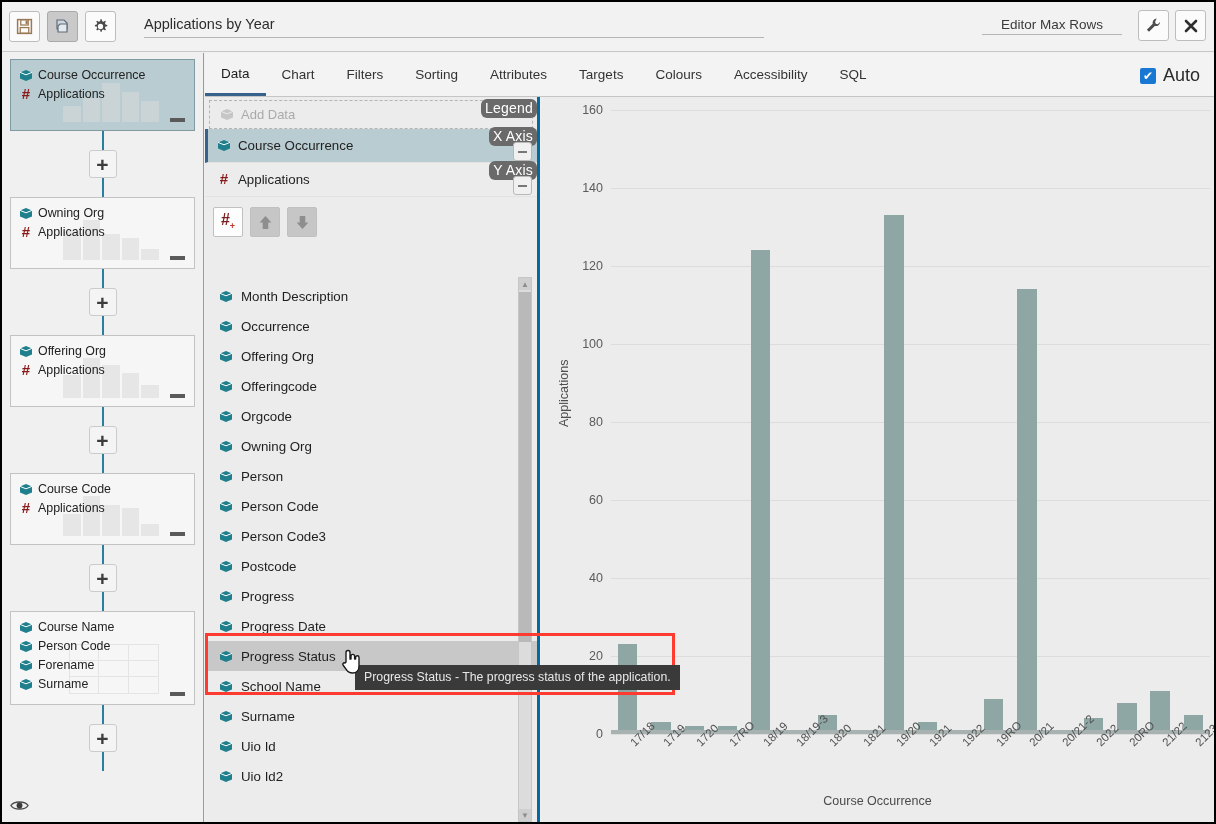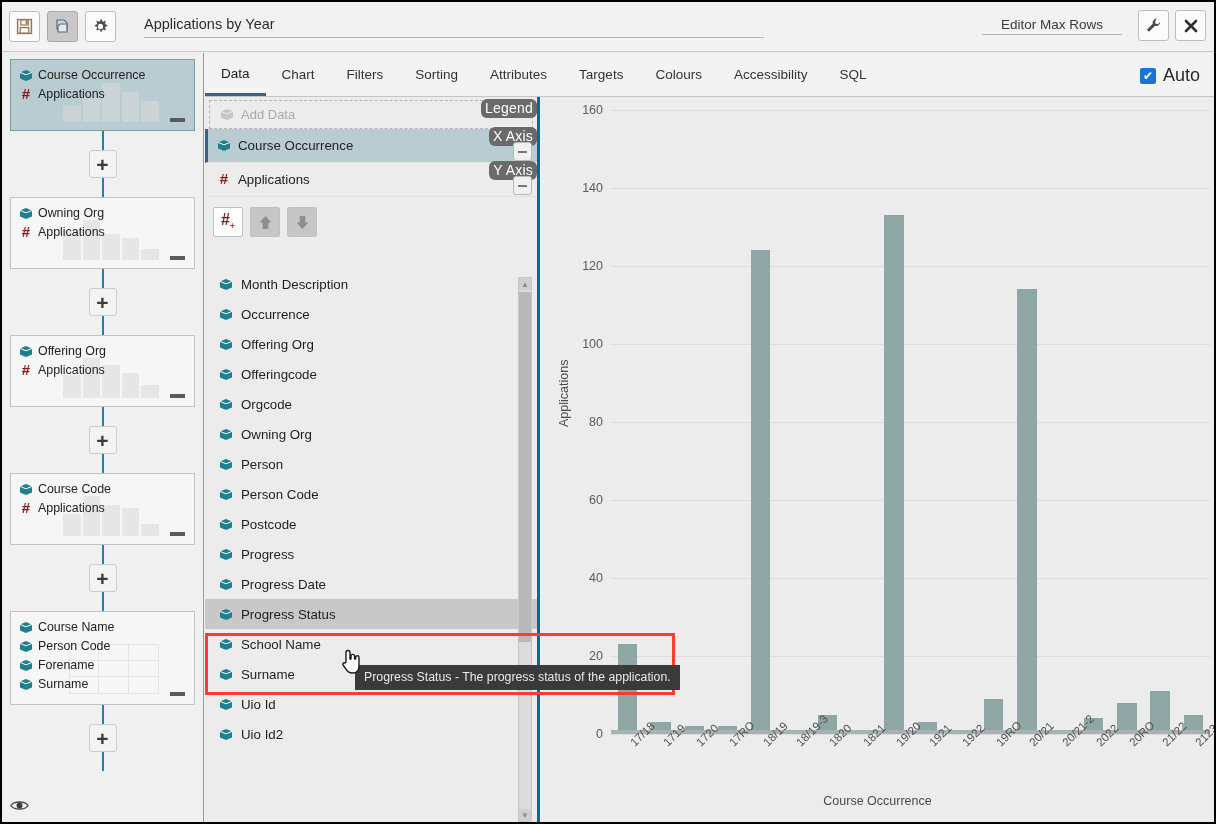--- a/index.html
+++ b/index.html
@@ -238,21 +238,21 @@
   .act.white { background: #fdfdfd; }
   .filterbar {
     margin: 0 6px; height: 27px;
     border-bottom: 1px solid #b7b7b7;
     display: flex; align-items: center; justify-content: space-between;
     padding: 0 4px 0 6px;
     color: #8a8a8a; font-size: 13.3px;
     cursor: text;
   }
   .fieldlist {
-    position: absolute; left: 0; top: 172px;
+    position: absolute; left: 0; top: 184px;
     width: 334px; bottom: 0;
     overflow: hidden;
     background: #ececec;
   }
   .fitem {
     height: 30px; display: flex; align-items: center;
     padding-left: 14px; font-size: 13.3px; color: #1e1e1e;
     cursor: pointer;
   }
   .fitem .lbl { margin-left: 8px; }
@@ -698,20 +698,27 @@
               <path d="M1 3.4 L7 5.8 L13 3.4" fill="none" stroke="#fff" stroke-width="1"></path>
             </svg></span>
           <span class="lbl">Person</span>
         </div>
       <div class="fitem">
           <span class="cube"><svg width="14" height="13" viewBox="0 0 14 13">
               <path d="M1 3.4 L7 1 L13 3.4 L13 9.6 L7 12 L1 9.6 Z" fill="#1f7f8c"></path>
               <path d="M1 3.4 L7 5.8 L13 3.4" fill="none" stroke="#fff" stroke-width="1"></path>
             </svg></span>
           <span class="lbl">Person Code</span>
+        </div>
+      <div class="fitem">
+          <span class="cube"><svg width="14" height="13" viewBox="0 0 14 13">
+              <path d="M1 3.4 L7 1 L13 3.4 L13 9.6 L7 12 L1 9.6 Z" fill="#1f7f8c"></path>
+              <path d="M1 3.4 L7 5.8 L13 3.4" fill="none" stroke="#fff" stroke-width="1"></path>
+            </svg></span>
+          <span class="lbl">Person Code3</span>
         </div>
       <div class="fitem">
           <span class="cube"><svg width="14" height="13" viewBox="0 0 14 13">
               <path d="M1 3.4 L7 1 L13 3.4 L13 9.6 L7 12 L1 9.6 Z" fill="#1f7f8c"></path>
               <path d="M1 3.4 L7 5.8 L13 3.4" fill="none" stroke="#fff" stroke-width="1"></path>
             </svg></span>
           <span class="lbl">Postcode</span>
         </div>
       <div class="fitem">
           <span class="cube"><svg width="14" height="13" viewBox="0 0 14 13">

